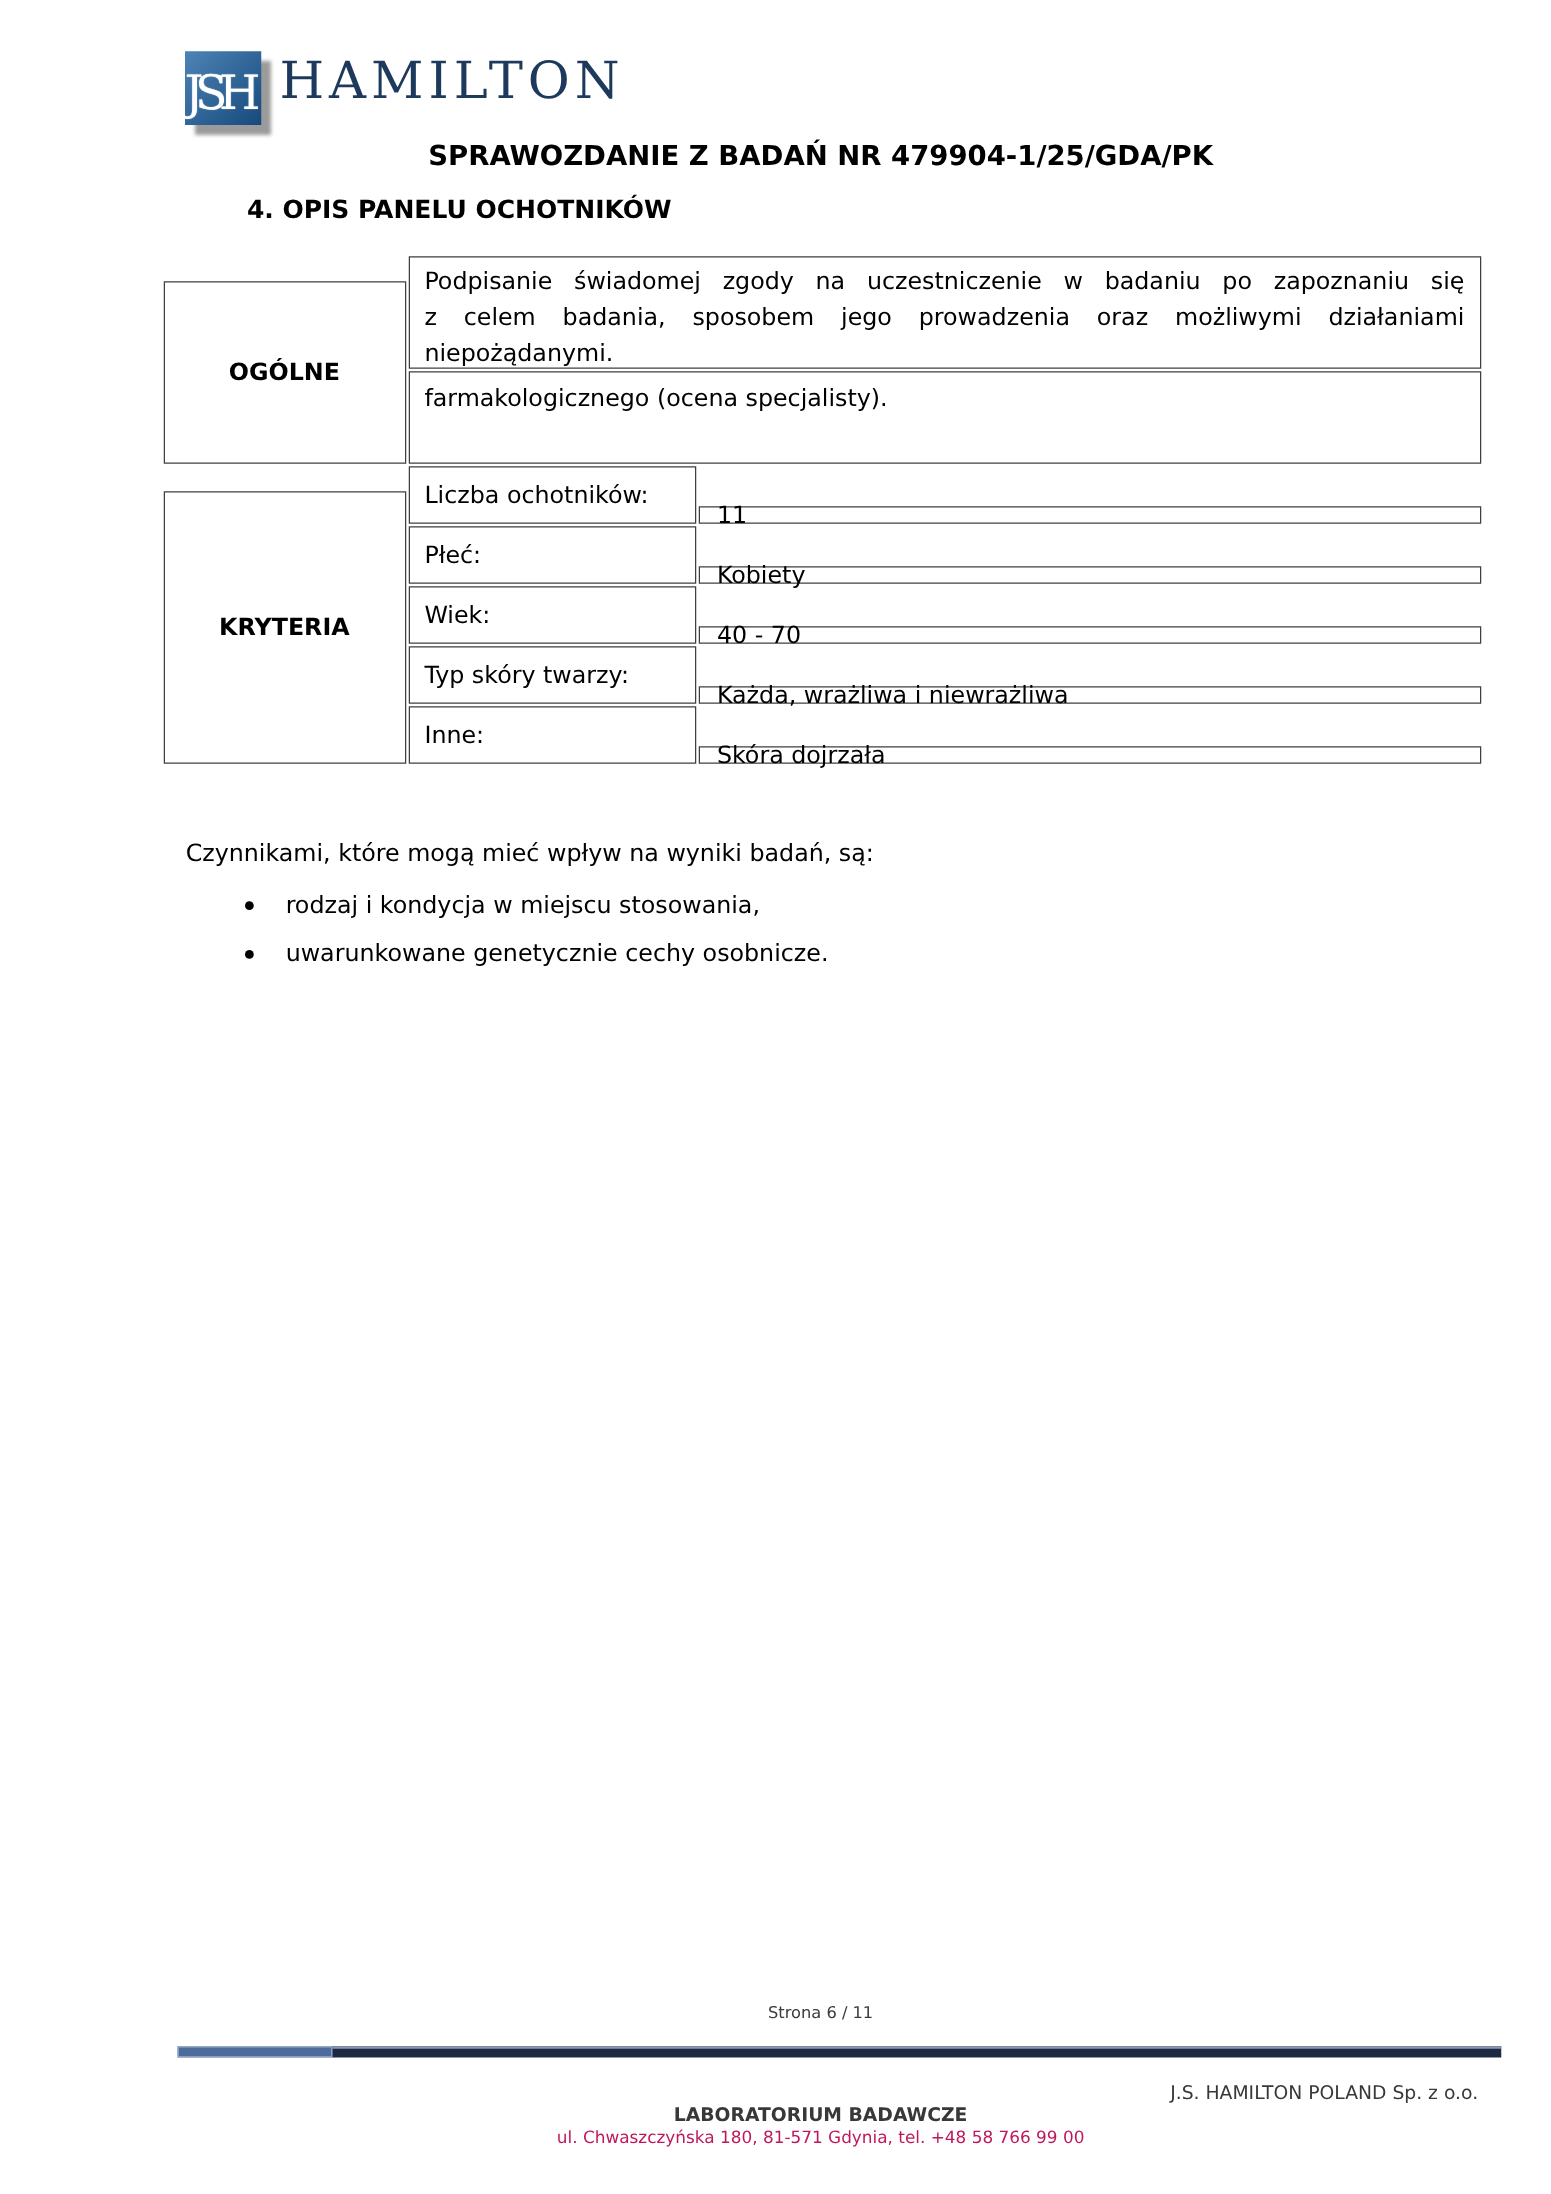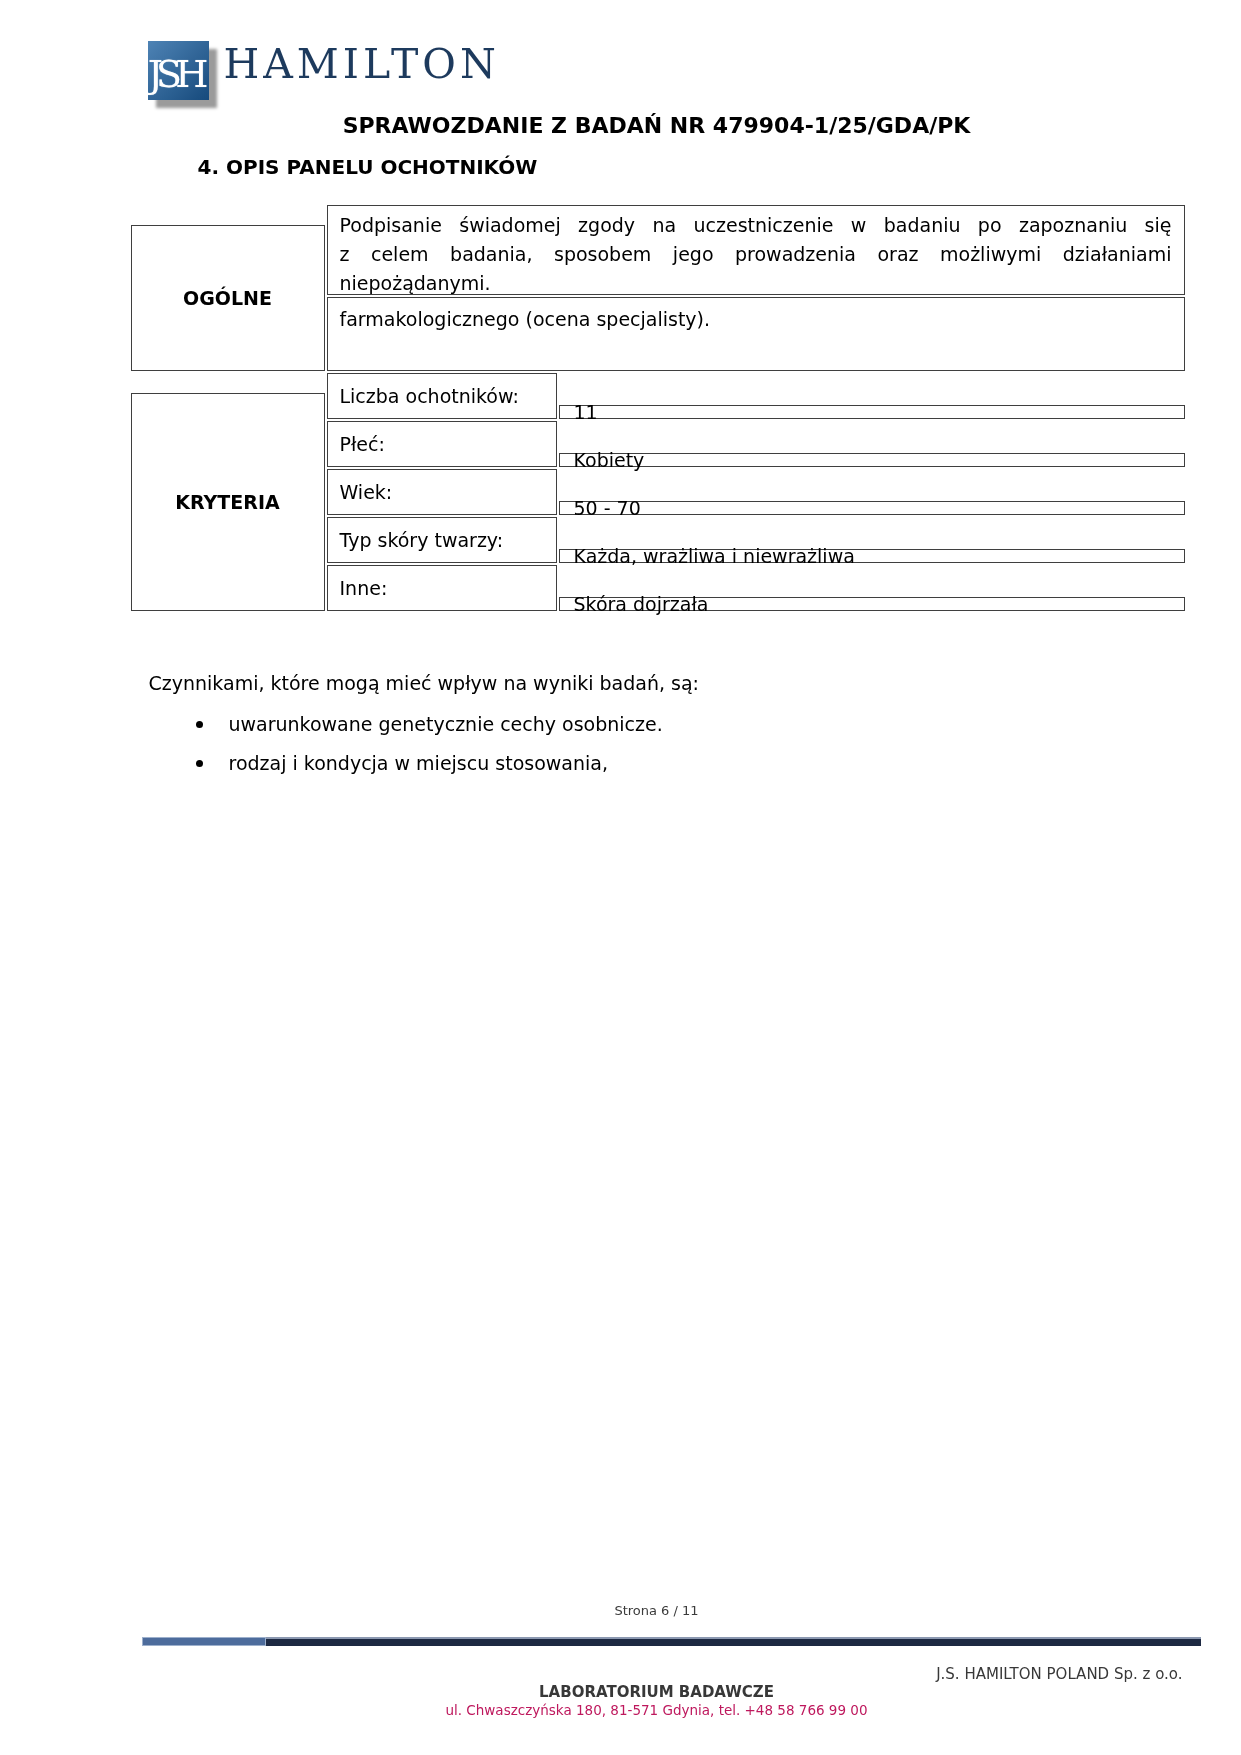--- a/index.html
+++ b/index.html
@@ -188,39 +188,39 @@
 
     <div class="cell cell-head c-kryteria">KRYTERIA</div>
 
     <div class="cell c-label" style="grid-row:3">Liczba ochotników:</div>
     <div class="cell c-value" style="grid-row:3">11</div>
 
     <div class="cell c-label" style="grid-row:4">Płeć:</div>
     <div class="cell c-value" style="grid-row:4">Kobiety</div>
 
     <div class="cell c-label" style="grid-row:5">Wiek:</div>
-    <div class="cell c-value" style="grid-row:5">50 - 70</div>
+    <div class="cell c-value" style="grid-row:5">40 - 70</div>
 
     <div class="cell c-label" style="grid-row:6">Typ skóry twarzy:</div>
     <div class="cell c-value" style="grid-row:6">Każda, wrażliwa i niewrażliwa</div>
 
     <div class="cell c-label" style="grid-row:7">Inne:</div>
     <div class="cell c-value" style="grid-row:7">Skóra dojrzała</div>
   </div>
 
   <div class="factors">
     <div class="factors-intro">Czynnikami, które mogą mieć wpływ na wyniki badań, są:</div>
     <ul class="bullet-list">
       <li class="list-item">
         <span class="bullet-icon"></span>
-        <span>uwarunkowane genetycznie cechy osobnicze.</span>
+        <span>rodzaj i kondycja w miejscu stosowania,</span>
       </li>
       <li class="list-item">
         <span class="bullet-icon"></span>
-        <span>rodzaj i kondycja w miejscu stosowania,</span>
+        <span>uwarunkowane genetycznie cechy osobnicze.</span>
       </li>
     </ul>
   </div>
 
   <div class="page-indicator">Strona 6 / 11</div>
 
   <div class="footer-bar">
     <div class="footer-bar-light" style="background: rgb(77, 108, 156);"></div>
     <div class="footer-bar-dark" style="background: rgb(29, 41, 66);"></div>
   </div>

